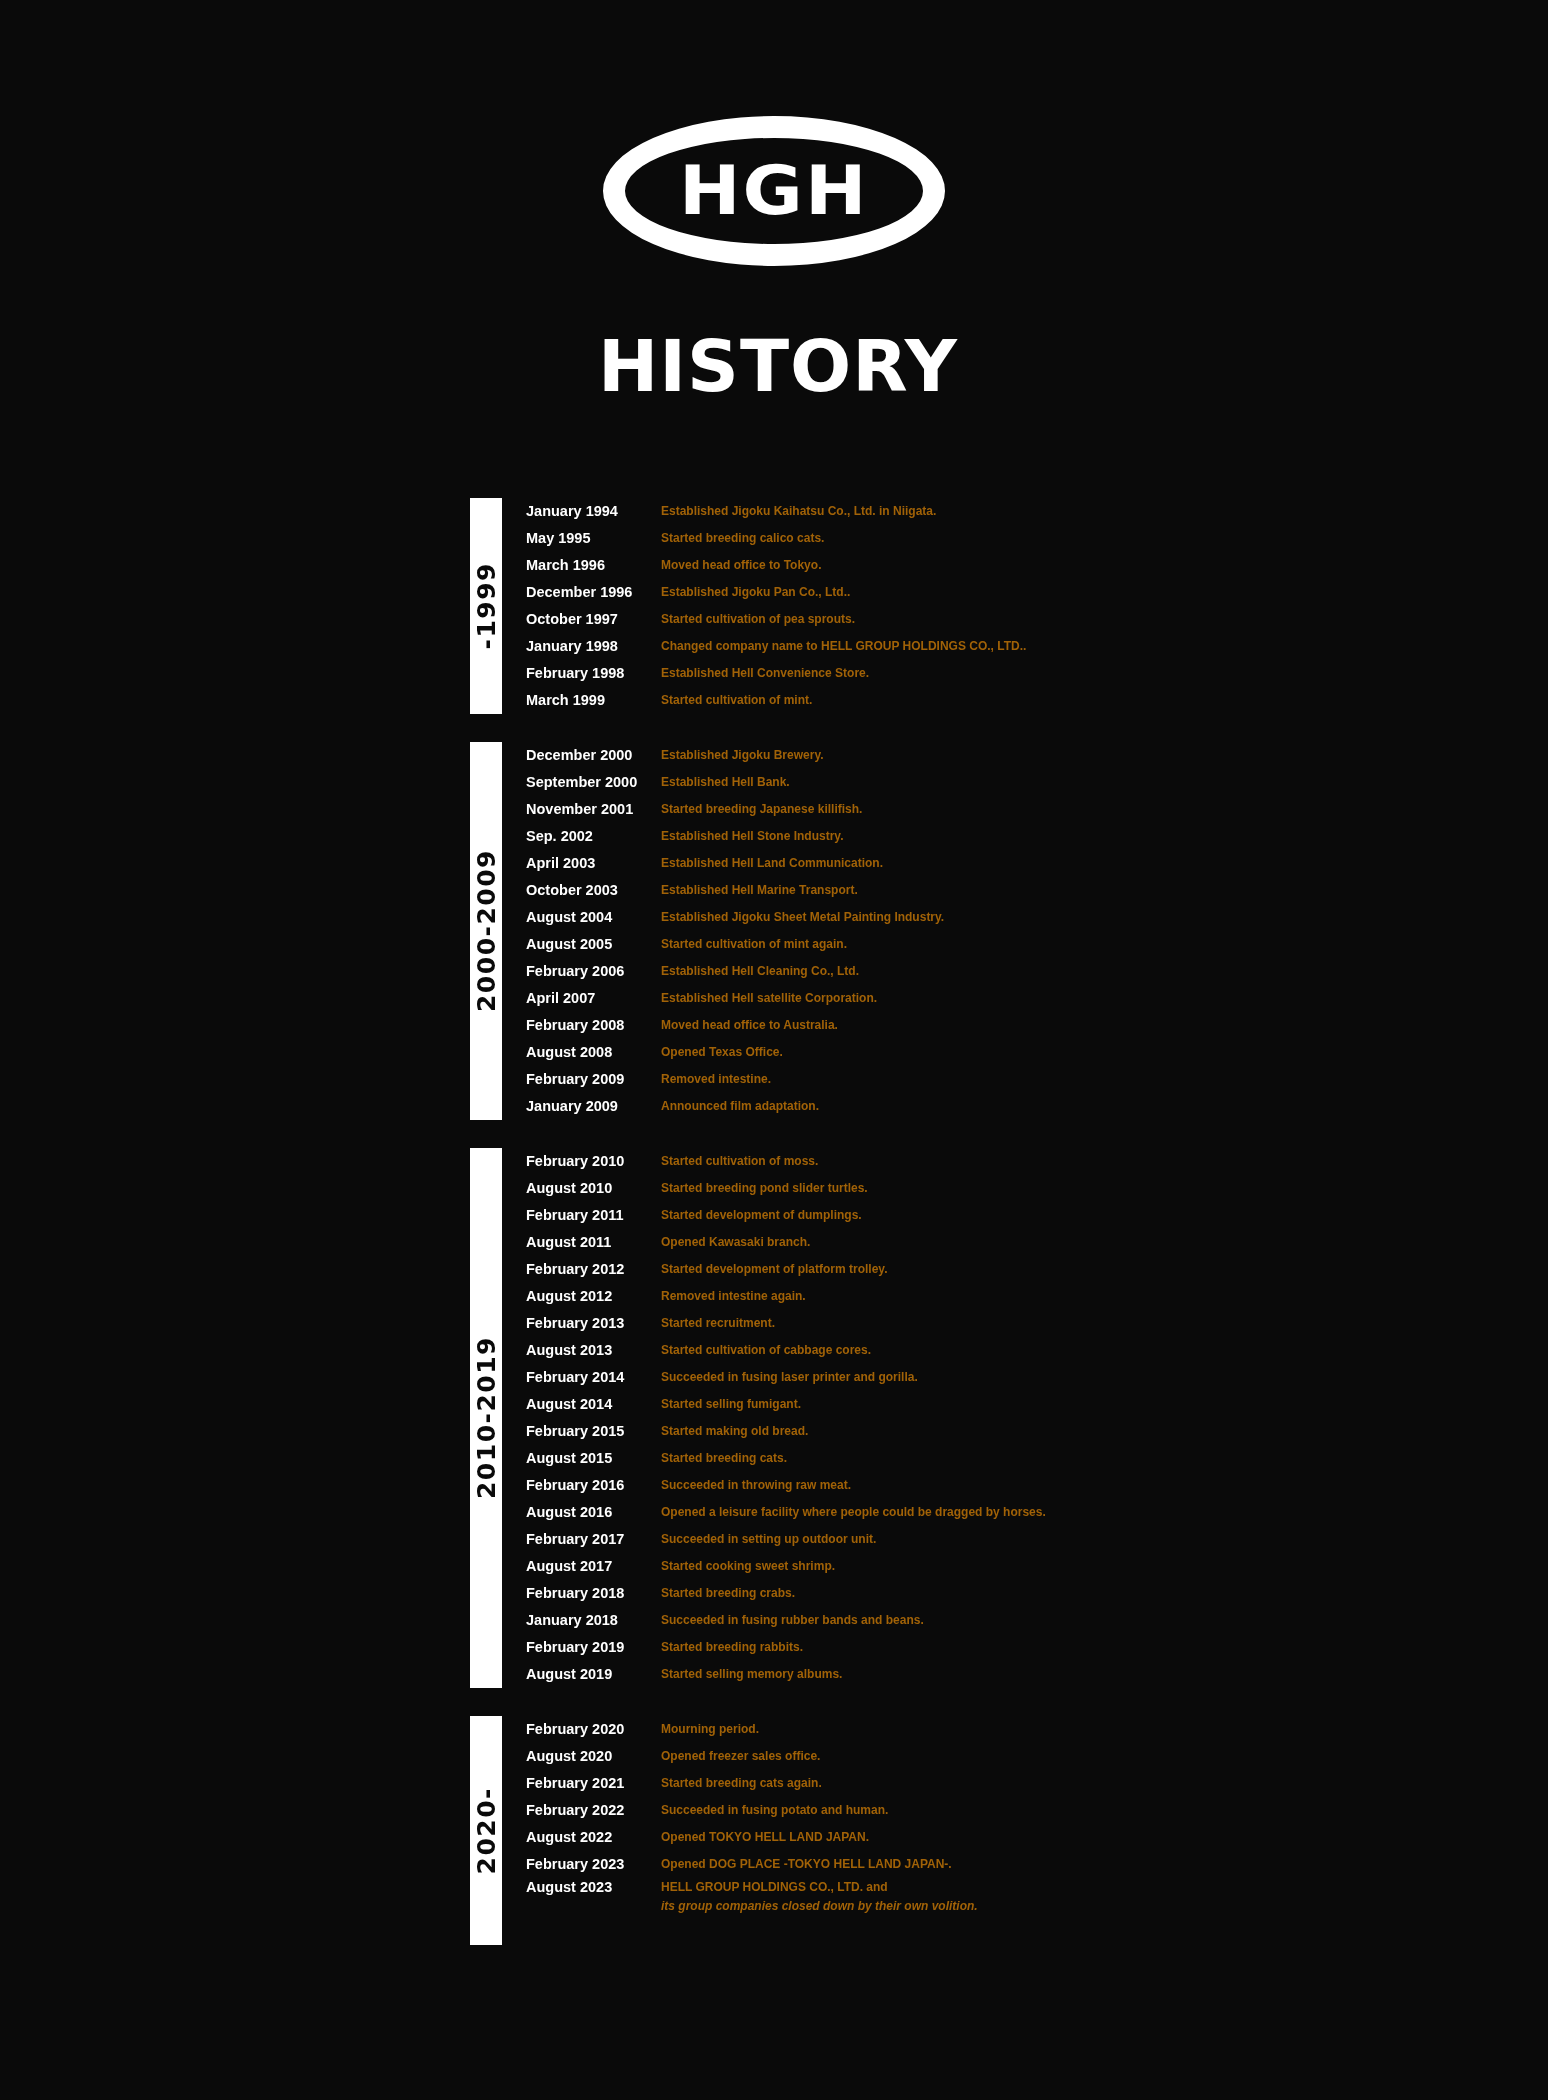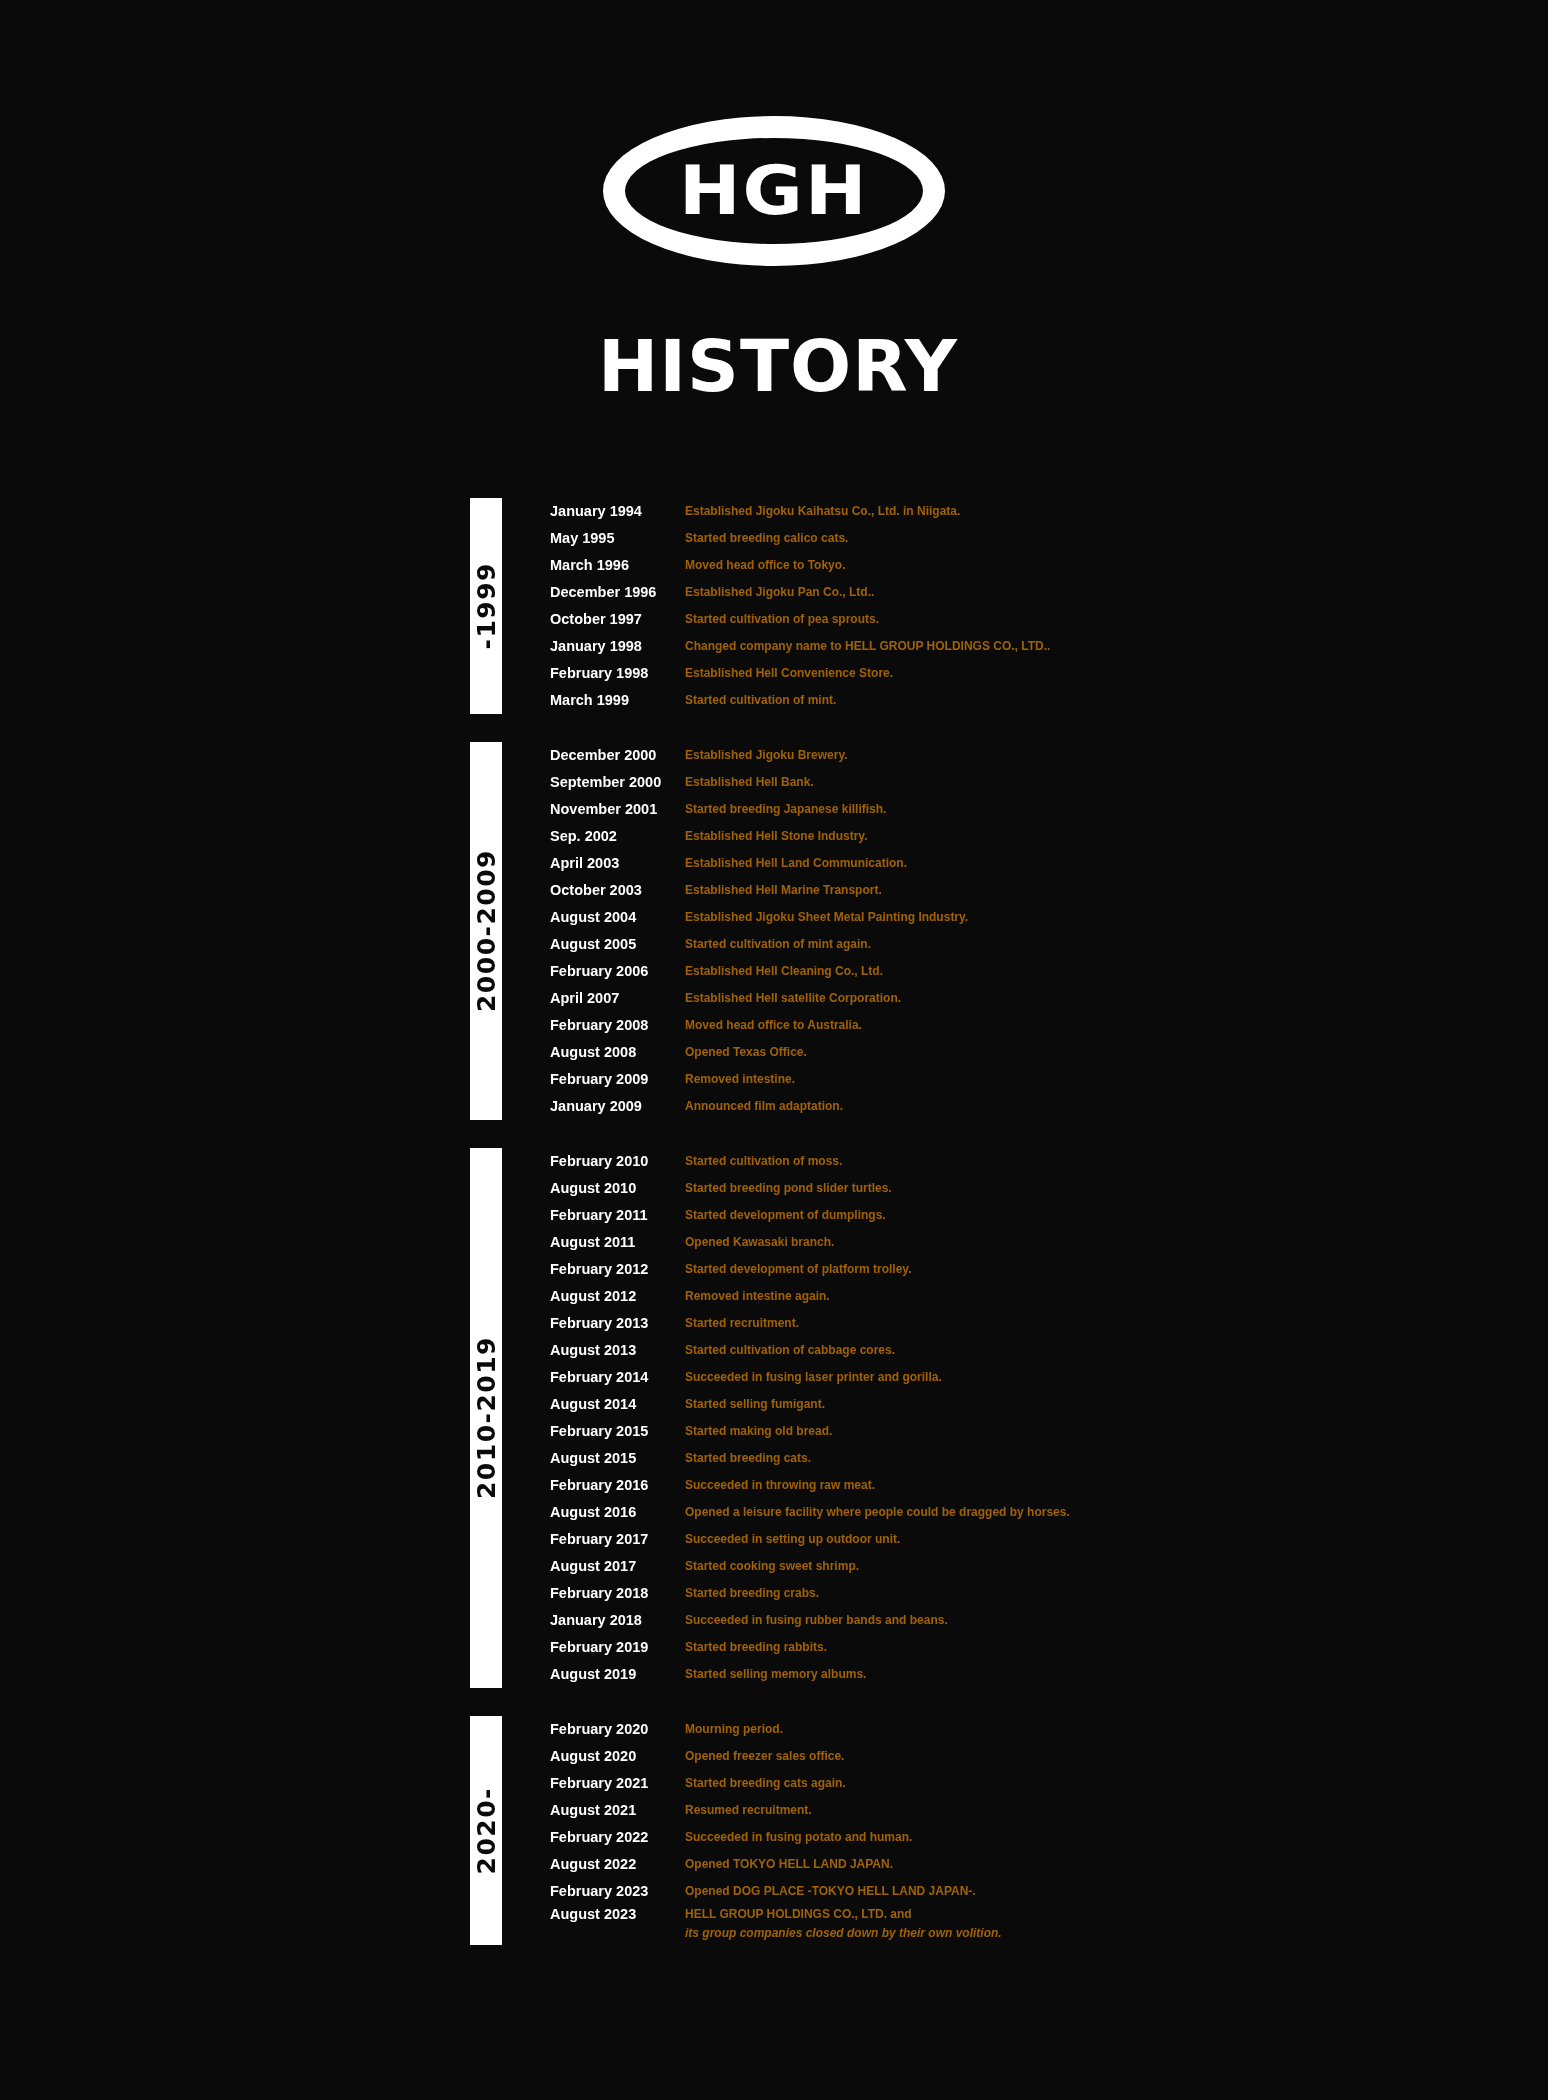--- a/index.html
+++ b/index.html
@@ -86,21 +86,21 @@
     writing-mode: vertical-rl;
     transform: rotate(180deg);
     color: #0a0a0a;
     font-family: "DejaVu Sans", sans-serif;
     font-weight: bold;
     font-size: 25px;
     letter-spacing: 1.5px;
     white-space: nowrap;
   }
   .era-rows {
-    margin-left: 80px;
+    margin-left: 56px;
   }
   .row {
     display: flex;
     align-items: flex-start;
     height: 27px;
     line-height: 27px;
   }
   .row .date {
     width: 135px;
     flex: 0 0 135px;
@@ -342,24 +342,20 @@
         </div>
         <div class="row">
           <div class="date">August 2020</div>
           <div class="event">Opened freezer sales office.</div>
         </div>
         <div class="row">
           <div class="date">February 2021</div>
           <div class="event">Started breeding cats again.</div>
         </div>
         <div class="row">
-          <div class="date">August 2021</div>
-          <div class="event">Resumed recruitment.</div>
-        </div>
-        <div class="row">
           <div class="date">February 2022</div>
           <div class="event">Succeeded in fusing potato and human.</div>
         </div>
         <div class="row">
           <div class="date">August 2022</div>
           <div class="event">Opened TOKYO HELL LAND JAPAN.</div>
         </div>
         <div class="row">
           <div class="date">February 2023</div>
           <div class="event">Opened  DOG PLACE -TOKYO HELL LAND JAPAN-.</div>

